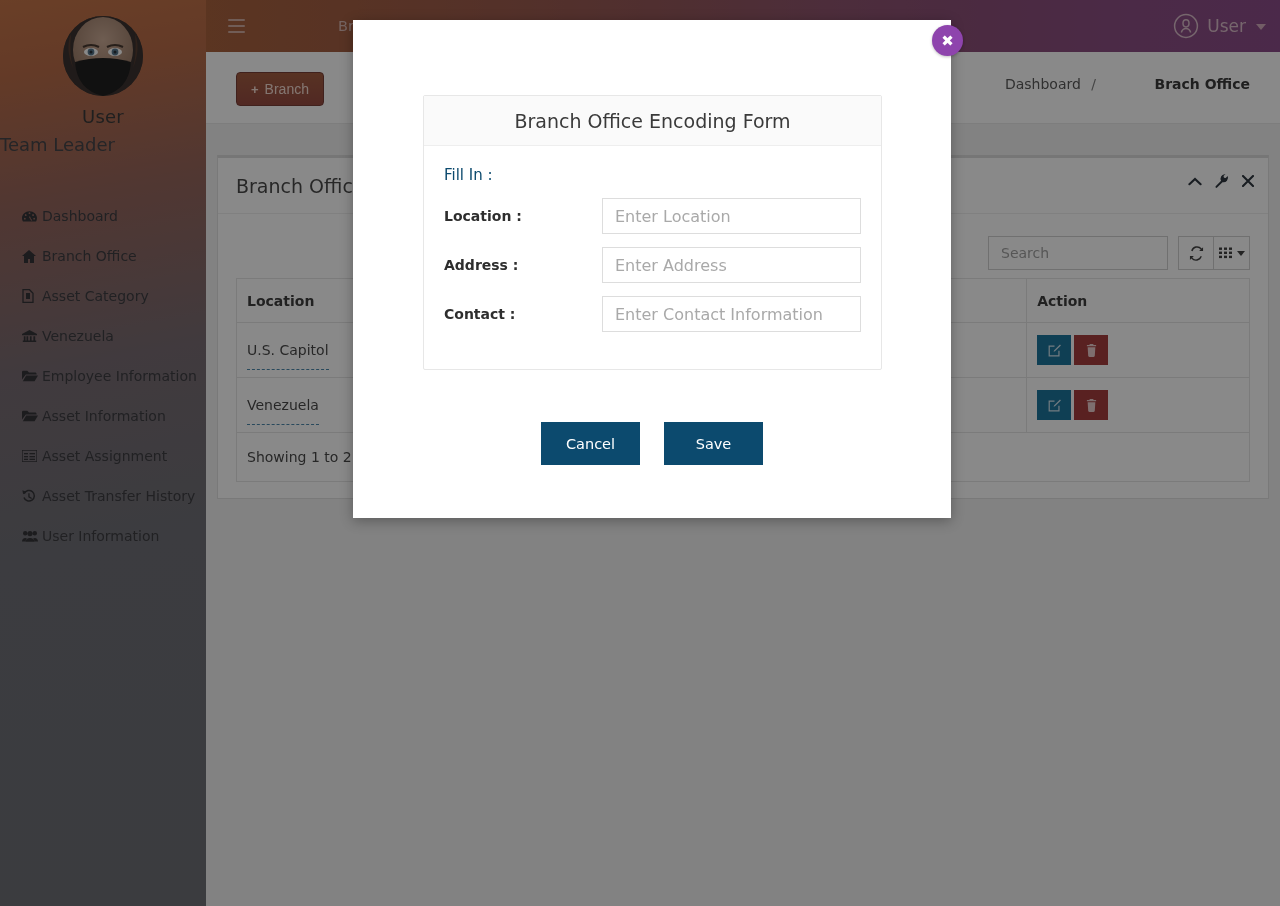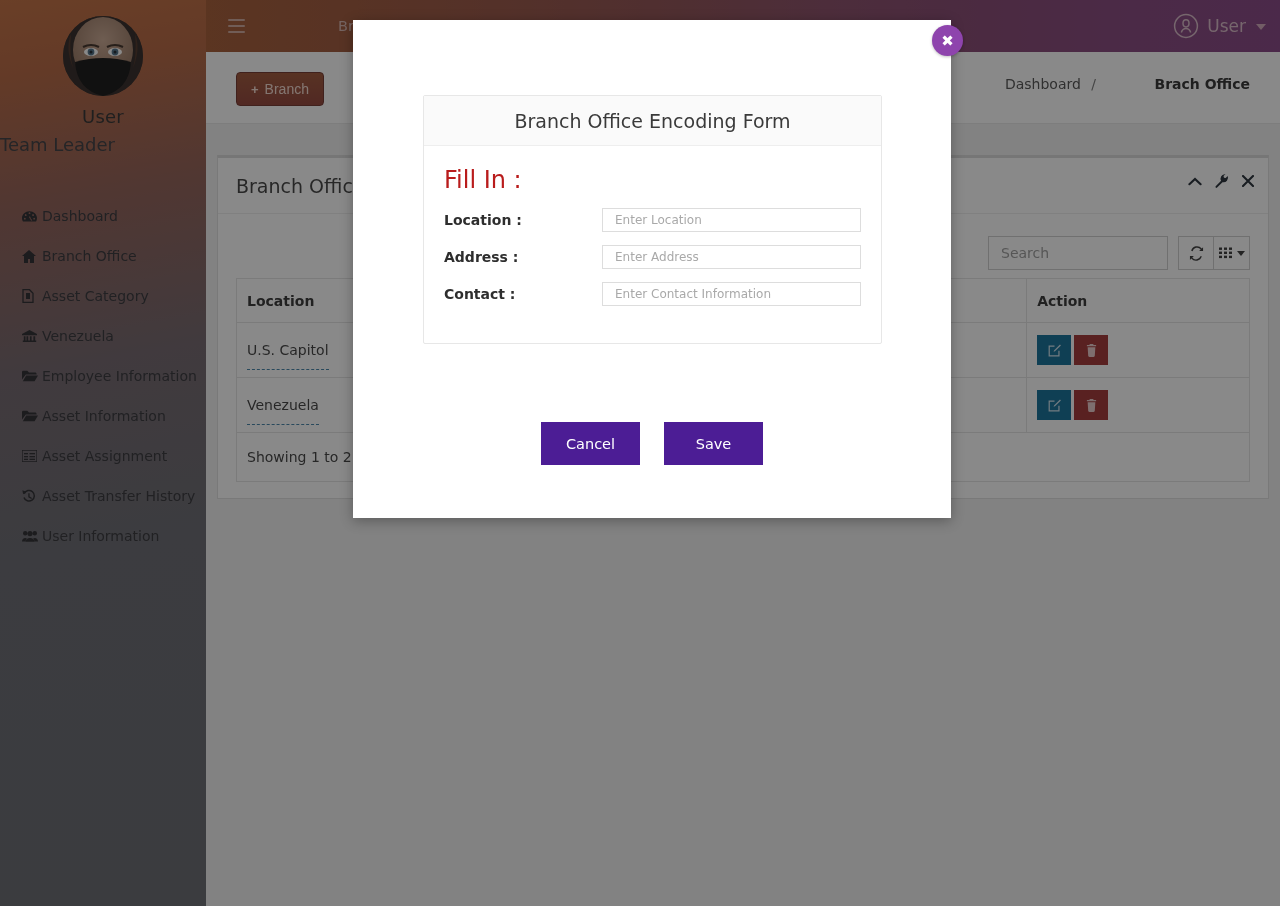--- a/index.html
+++ b/index.html
@@ -359,61 +359,61 @@
     justify-content: center;
   }
   .inner-panel-head .t {
     font-size: 19px;
     color: #3a3a3a;
   }
   .inner-panel-body {
     padding: 20px 20px 24px 20px;
   }
   .fill-in {
-    font-size: 24px;
-    color: #b91c1c;
+    font-size: 15px;
+    color: #0c4a6e;
     margin-bottom: 14px;
   }
   .form-row {
     display: flex;
     align-items: center;
     margin-bottom: 13px;
     gap: 8px;
   }
   .form-label {
     width: 150px;
     flex: 0 0 150px;
     font-size: 14px;
     font-weight: bold;
     color: #2e2e2e;
   }
   .form-input {
     flex: 1;
-    height: 24px;
+    height: 36px;
     border: 1px solid #dddddd;
     background: #fff;
     padding: 0 12px;
-    font-size: 12px;
+    font-size: 16px;
     color: #555;
     outline: none;
     font-family: inherit;
   }
   .form-input::placeholder { color: #a9a9a9; }
   .modal-footer {
     position: absolute;
     left: 0; right: 0;
     top: 402px;
     display: flex;
     justify-content: center;
     gap: 24px;
   }
   .m-btn {
     width: 99px;
     height: 43px;
-    background: #4c1d95;
+    background: #0c4a6e;
     color: #ffffff;
     border: none;
     font-size: 14.5px;
     cursor: pointer;
     font-family: inherit;
   }
 </style>
 </head>
 <body>
 

